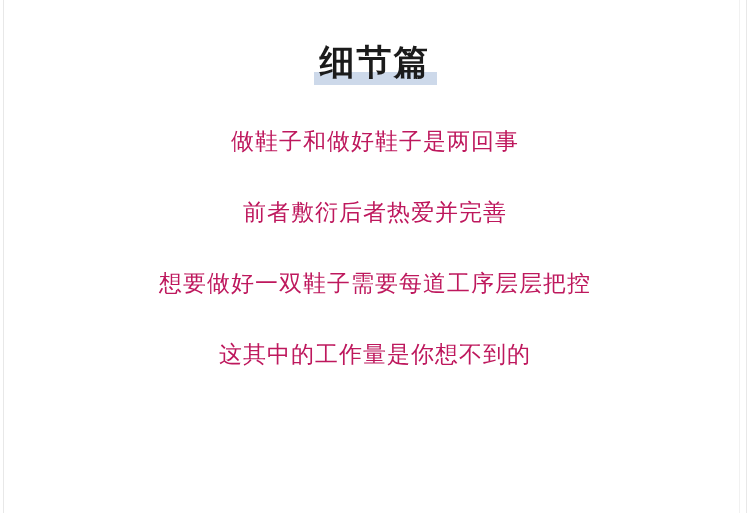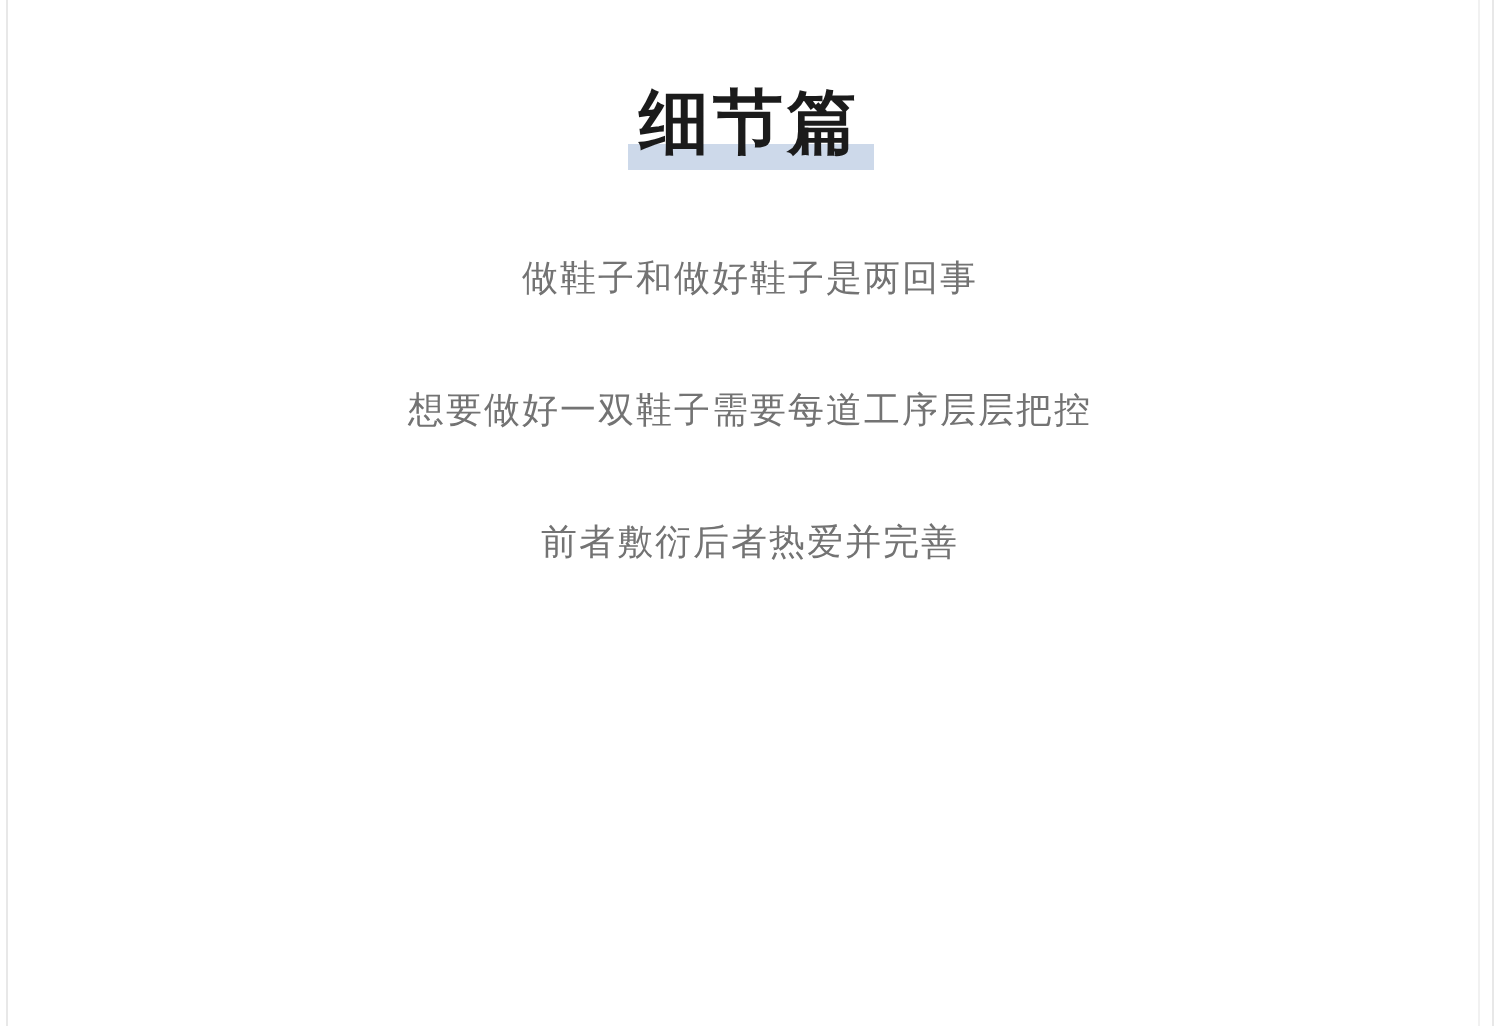--- a/index.html
+++ b/index.html
@@ -64,22 +64,22 @@
   }
 
   .lines {
     position: absolute;
     top: 130px;
     left: 0;
     right: 0;
     text-align: center;
   }
   .line {
-    font-size: 18px;
-    color: #737373;
+    font-size: 23px;
+    color: #be185d;
     letter-spacing: 1px;
     line-height: 1;
     margin-bottom: 48px;
     white-space: nowrap;
   }
   .line:last-child {
     margin-bottom: 0;
   }
 </style>
 </head>
@@ -93,17 +93,18 @@
 
   <div class="title-wrap">
     <div class="title">
       <span class="title-underline"></span>
       <span class="title-text">细节篇</span>
     </div>
   </div>
 
   <div class="lines">
     <div class="line">做鞋子和做好鞋子是两回事</div>
+    <div class="line">前者敷衍后者热爱并完善</div>
     <div class="line">想要做好一双鞋子需要每道工序层层把控</div>
-    <div class="line">前者敷衍后者热爱并完善</div>
+    <div class="line">这其中的工作量是你想不到的</div>
   </div>
 
 </div>
 
 </body></html>

